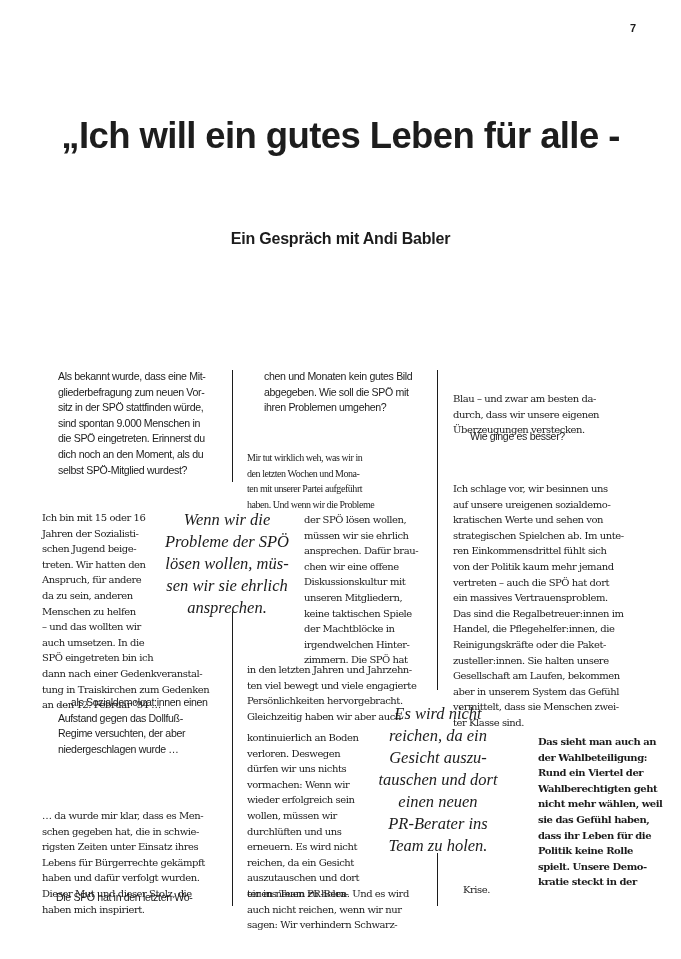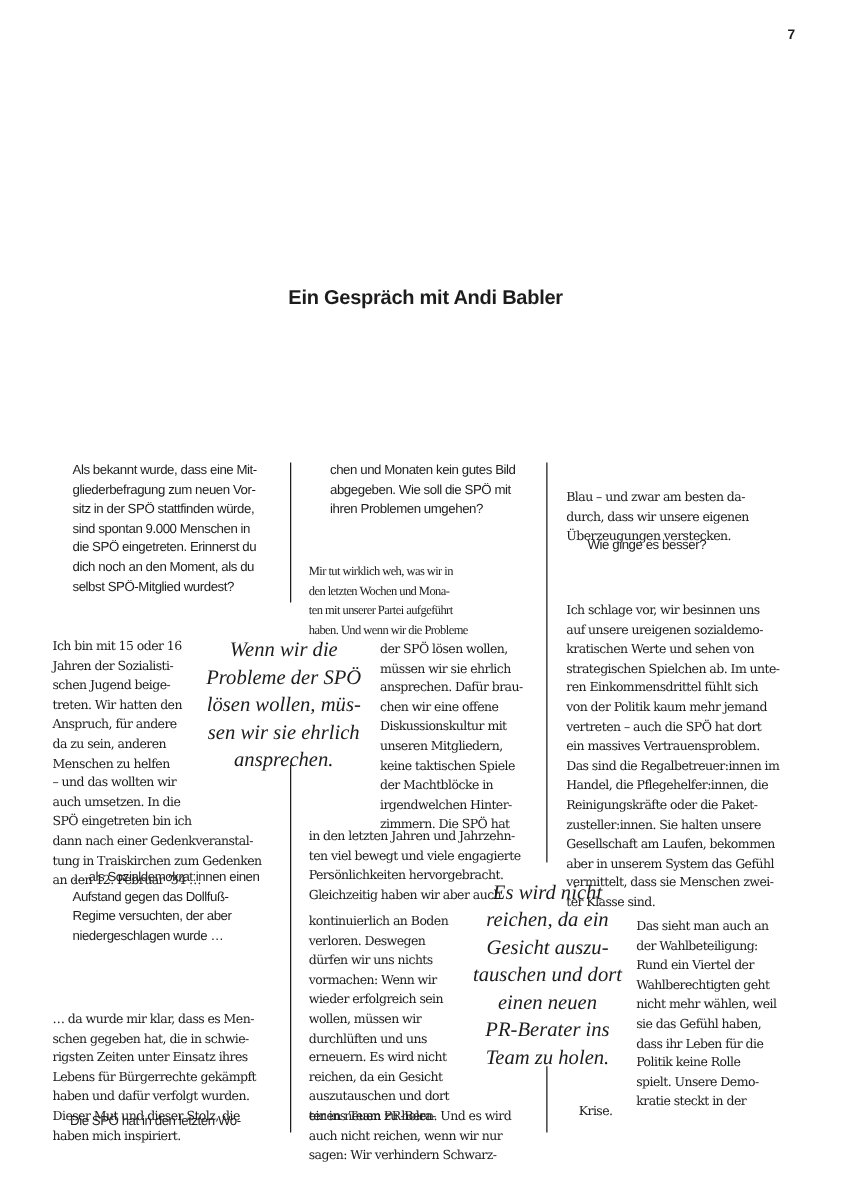--- a/index.html
+++ b/index.html
@@ -12,20 +12,21 @@
   .a { font-family: "DejaVu Serif", serif; font-size: 10px; line-height: 15.6px; letter-spacing: -0.45px; white-space: pre; color: #1c1c1c; margin-top: 22px; }
   .pull { font-family: "Liberation Serif", serif; font-style: italic; font-size: 16.5px; line-height: 22px; text-align: center; white-space: pre; color: #1c1c1c; }
   .rule { background: #1c1c1c; width: 1px; }
 </style>
 </head>
 <body>
 
 <div class="abs page-number">7</div>
 
 <div class="abs headline">
+  <div>„Ich will ein gutes Leben für alle -</div>
 </div>
 
 <div class="abs subtitle">Ein Gespräch mit Andi Babler</div>
 
 <div class="abs rule" style="left:232px; top:370px; height:112px;"></div>
 <div class="abs rule" style="left:232px; top:612px; height:294px;"></div>
 <div class="abs rule" style="left:437px; top:370px; height:320px;"></div>
 <div class="abs rule" style="left:437px; top:853px; height:53px;"></div>
 
 <div class="abs q" style="left:58px; top:369px;">Als bekannt wurde, dass eine Mit-
@@ -124,21 +125,21 @@
 vertreten – auch die SPÖ hat dort
 ein massives Vertrauensproblem.
 Das sind die Regalbetreuer:innen im
 Handel, die Pflegehelfer:innen, die
 Reinigungskräfte oder die Paket-
 zusteller:innen. Sie halten unsere
 Gesellschaft am Laufen, bekommen
 aber in unserem System das Gefühl
 vermittelt, dass sie Menschen zwei-
 ter Klasse sind.</div>
-<div class="abs a" style="left:509px; top:712px;">Das sieht man auch an
+<div class="abs a" style="left:538px; top:712px;font-weight:bold;">Das sieht man auch an
 der Wahlbeteiligung:
 Rund ein Viertel der
 Wahlberechtigten geht
 nicht mehr wählen, weil
 sie das Gefühl haben,
 dass ihr Leben für die
 Politik keine Rolle
 spielt. Unsere Demo-
 kratie steckt in der</div>
 <div class="abs a" style="left:463px; top:860px;">Krise.</div>

